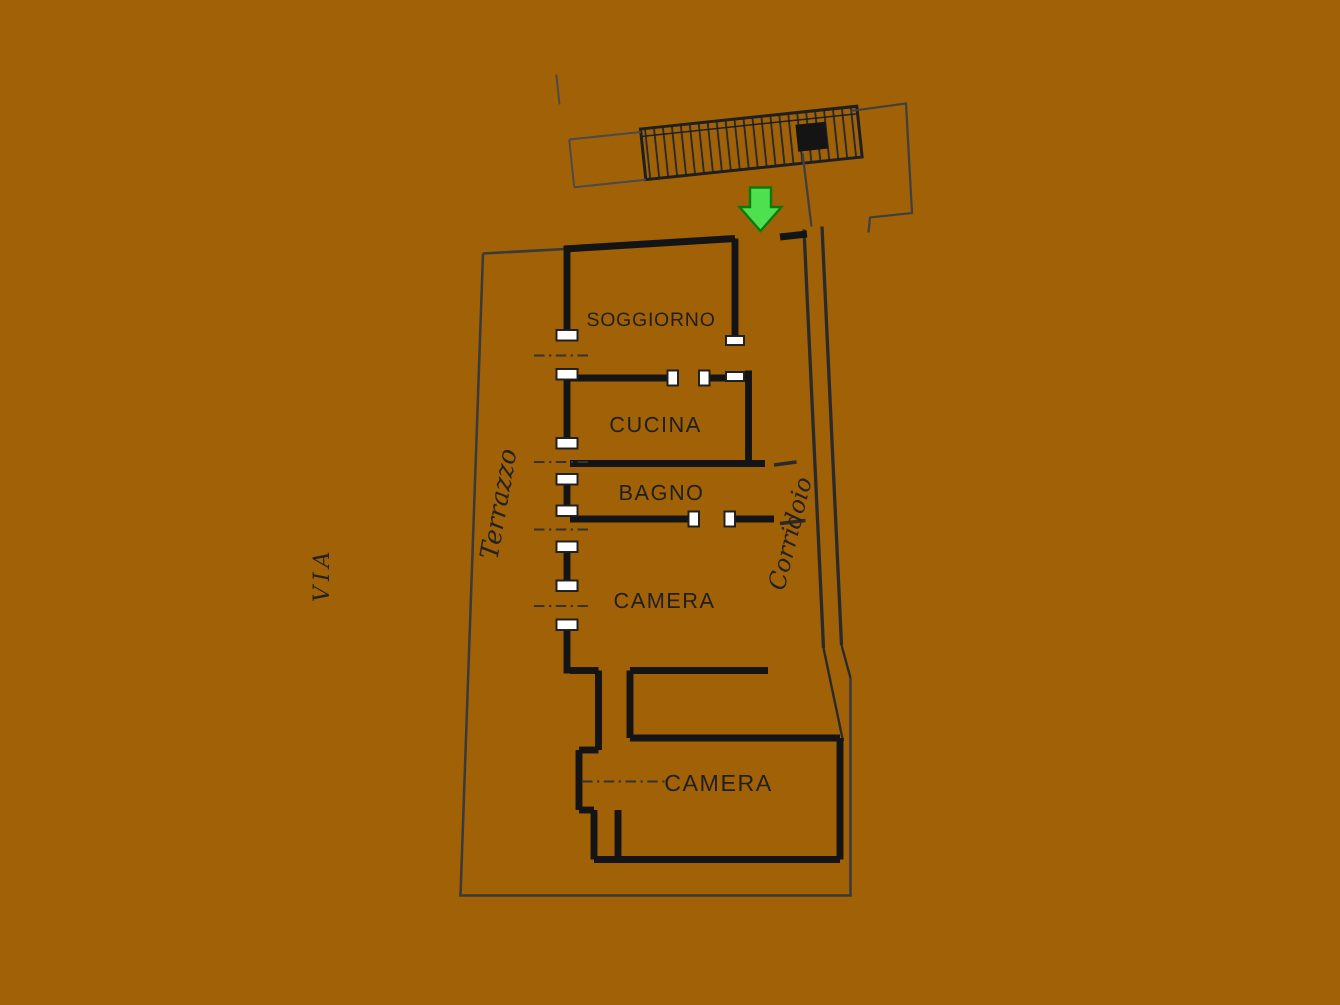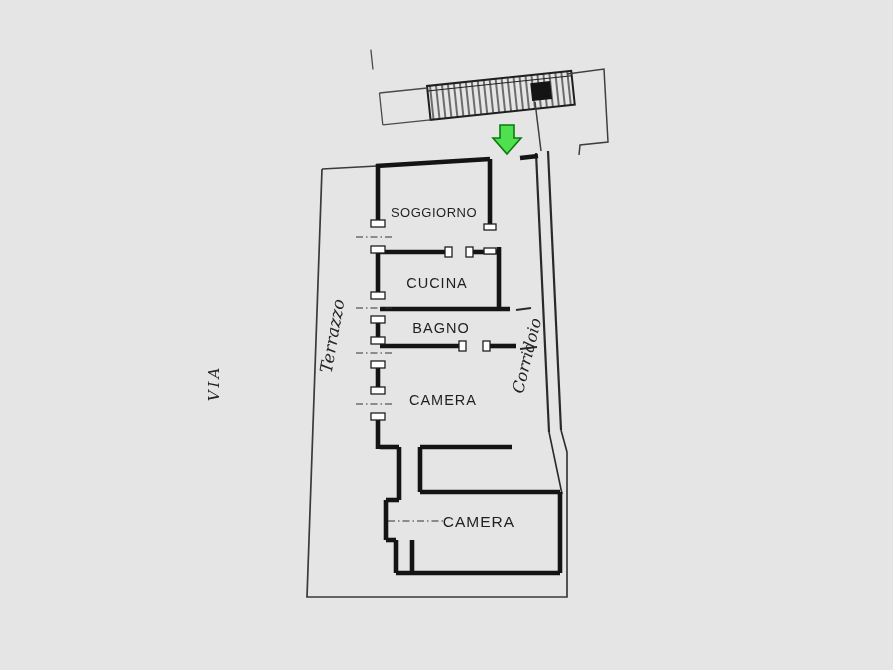--- a/index.html
+++ b/index.html
@@ -1,19 +1,19 @@
 <!DOCTYPE html>
 <html><head>
 <meta charset="utf-8">
 <style>
   html,body{margin:0;padding:0;background:#ffffff;}
   .canvas{
     position:relative;
     width:893px;height:670px;
-    background:#e5e5e5;
+    background:#a16207;
     overflow:hidden;
     font-family:"Liberation Sans", sans-serif;
   }
   svg{position:absolute;left:0;top:0;}
   .room-label{
     font-family:"Liberation Sans", sans-serif;
     font-size:14.5px;
     letter-spacing:1px;
     fill:#1f1f1f;
   }

